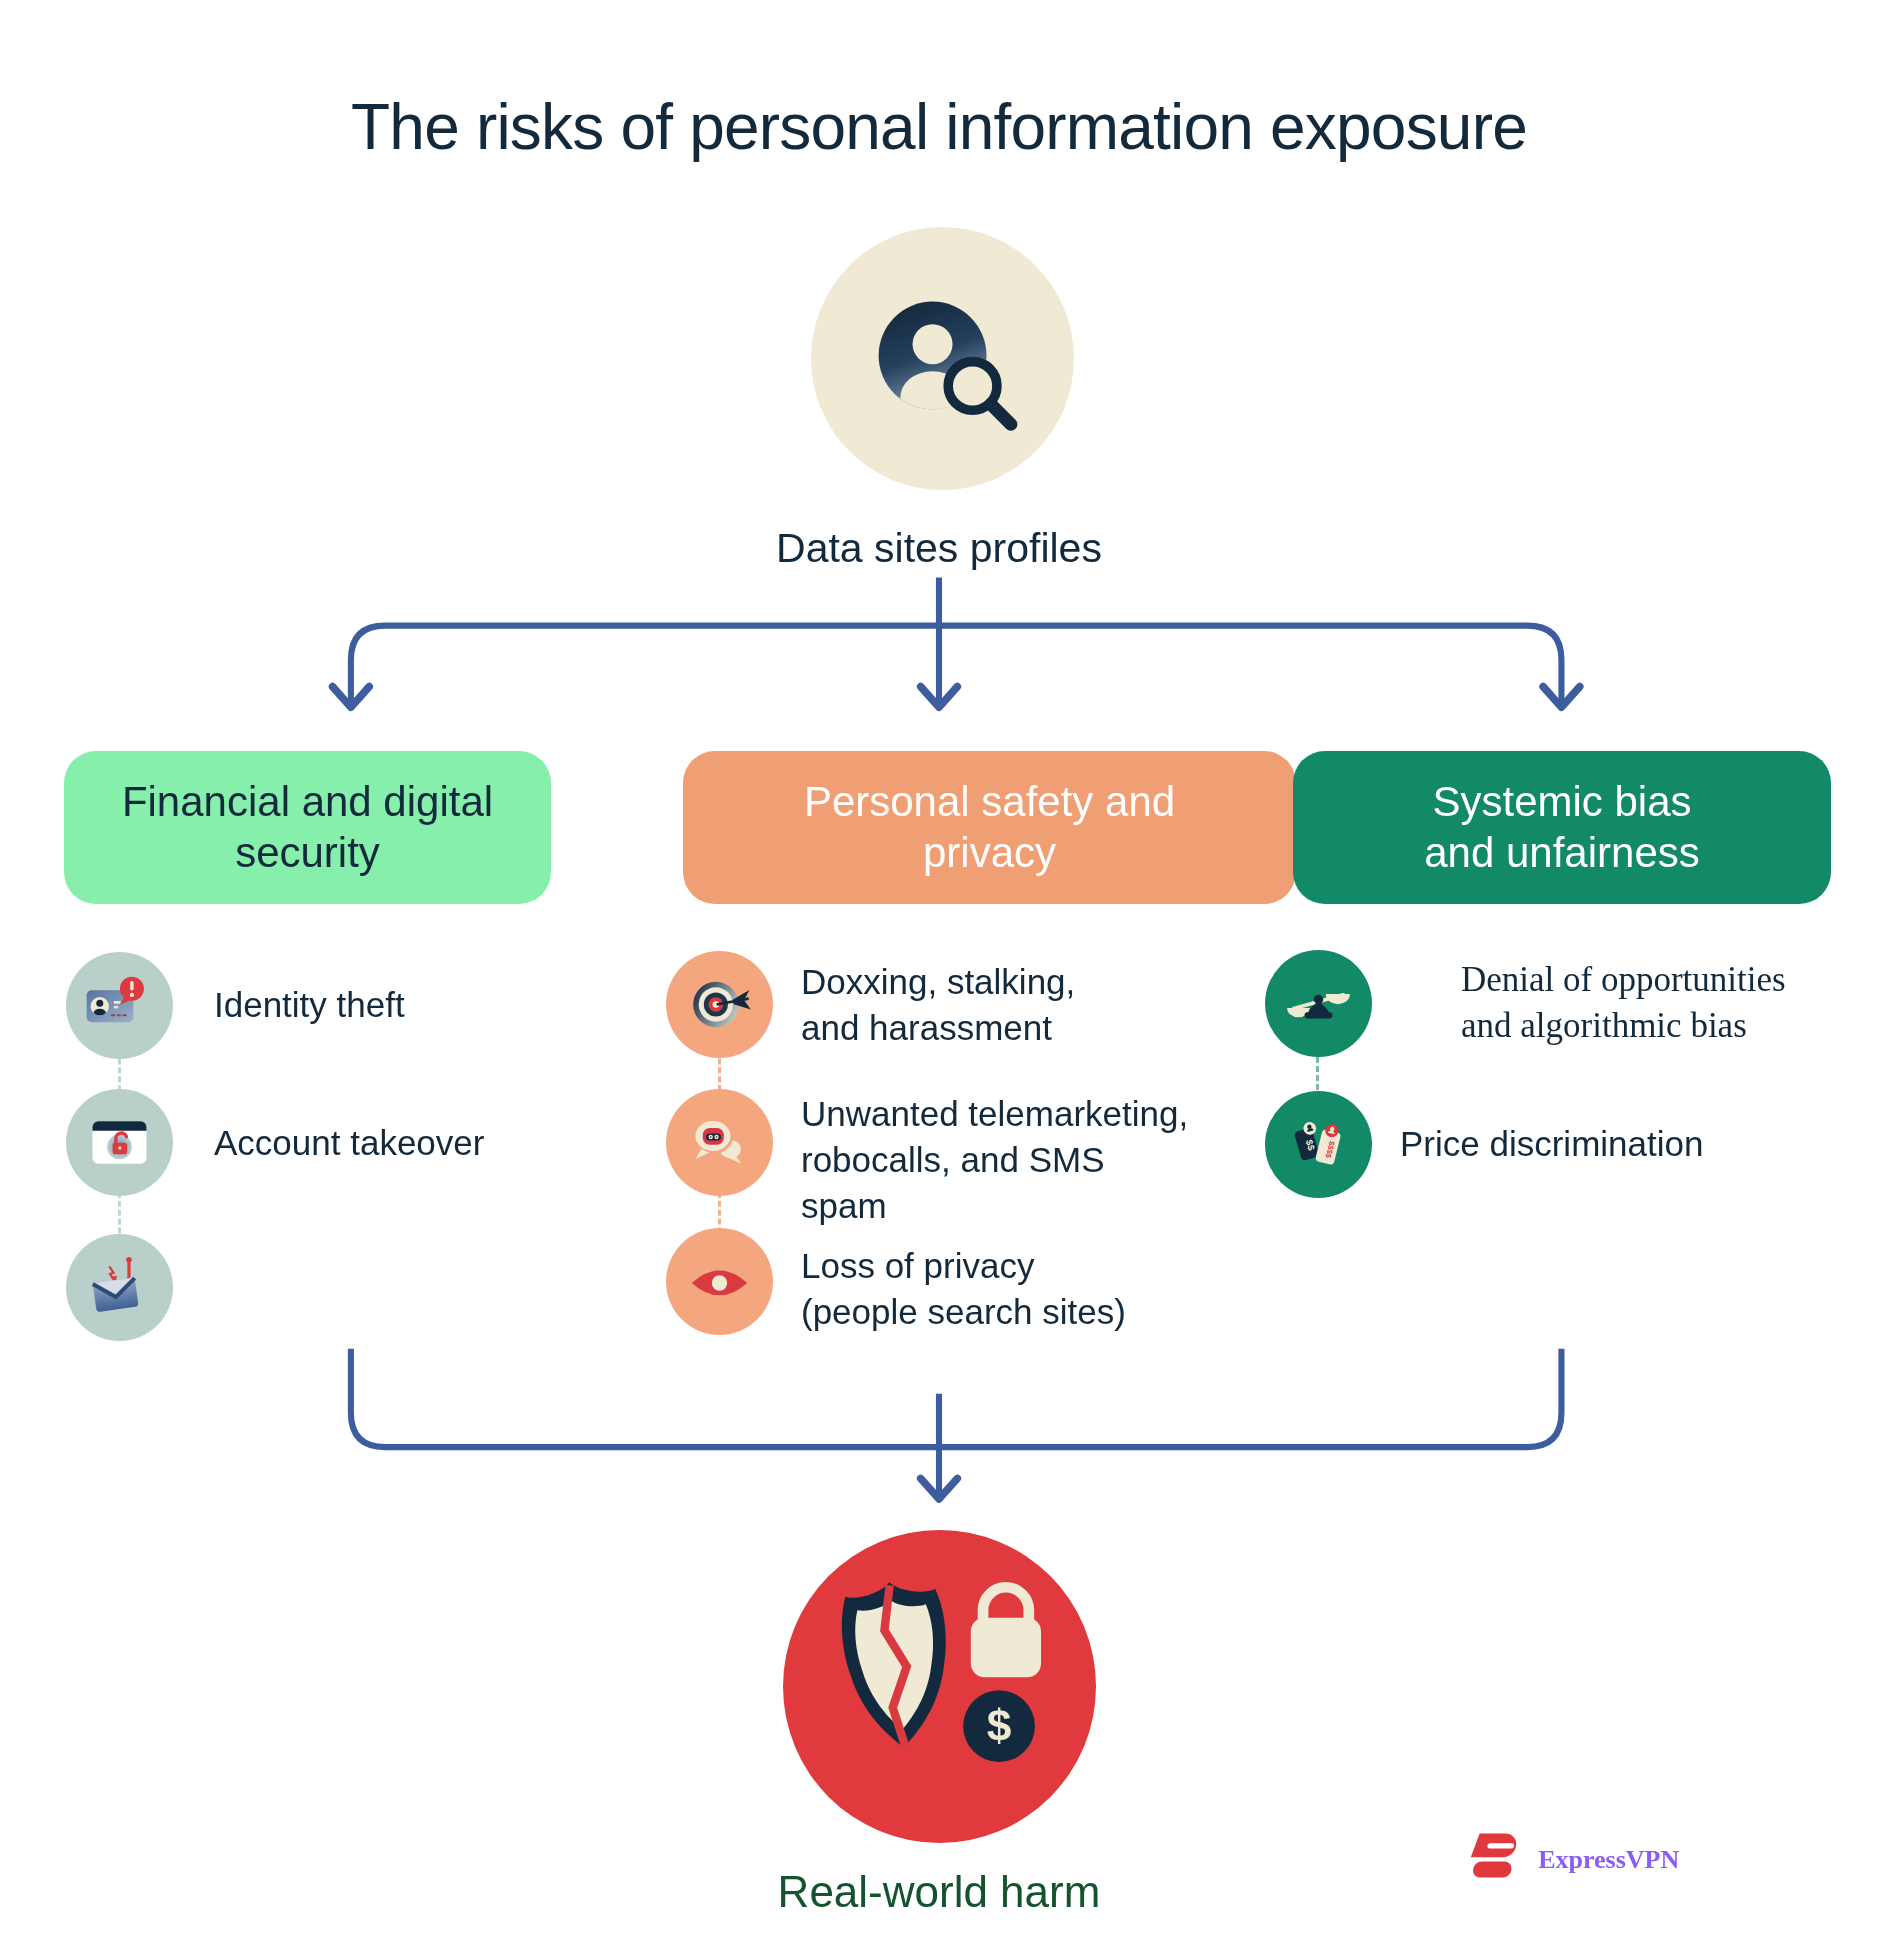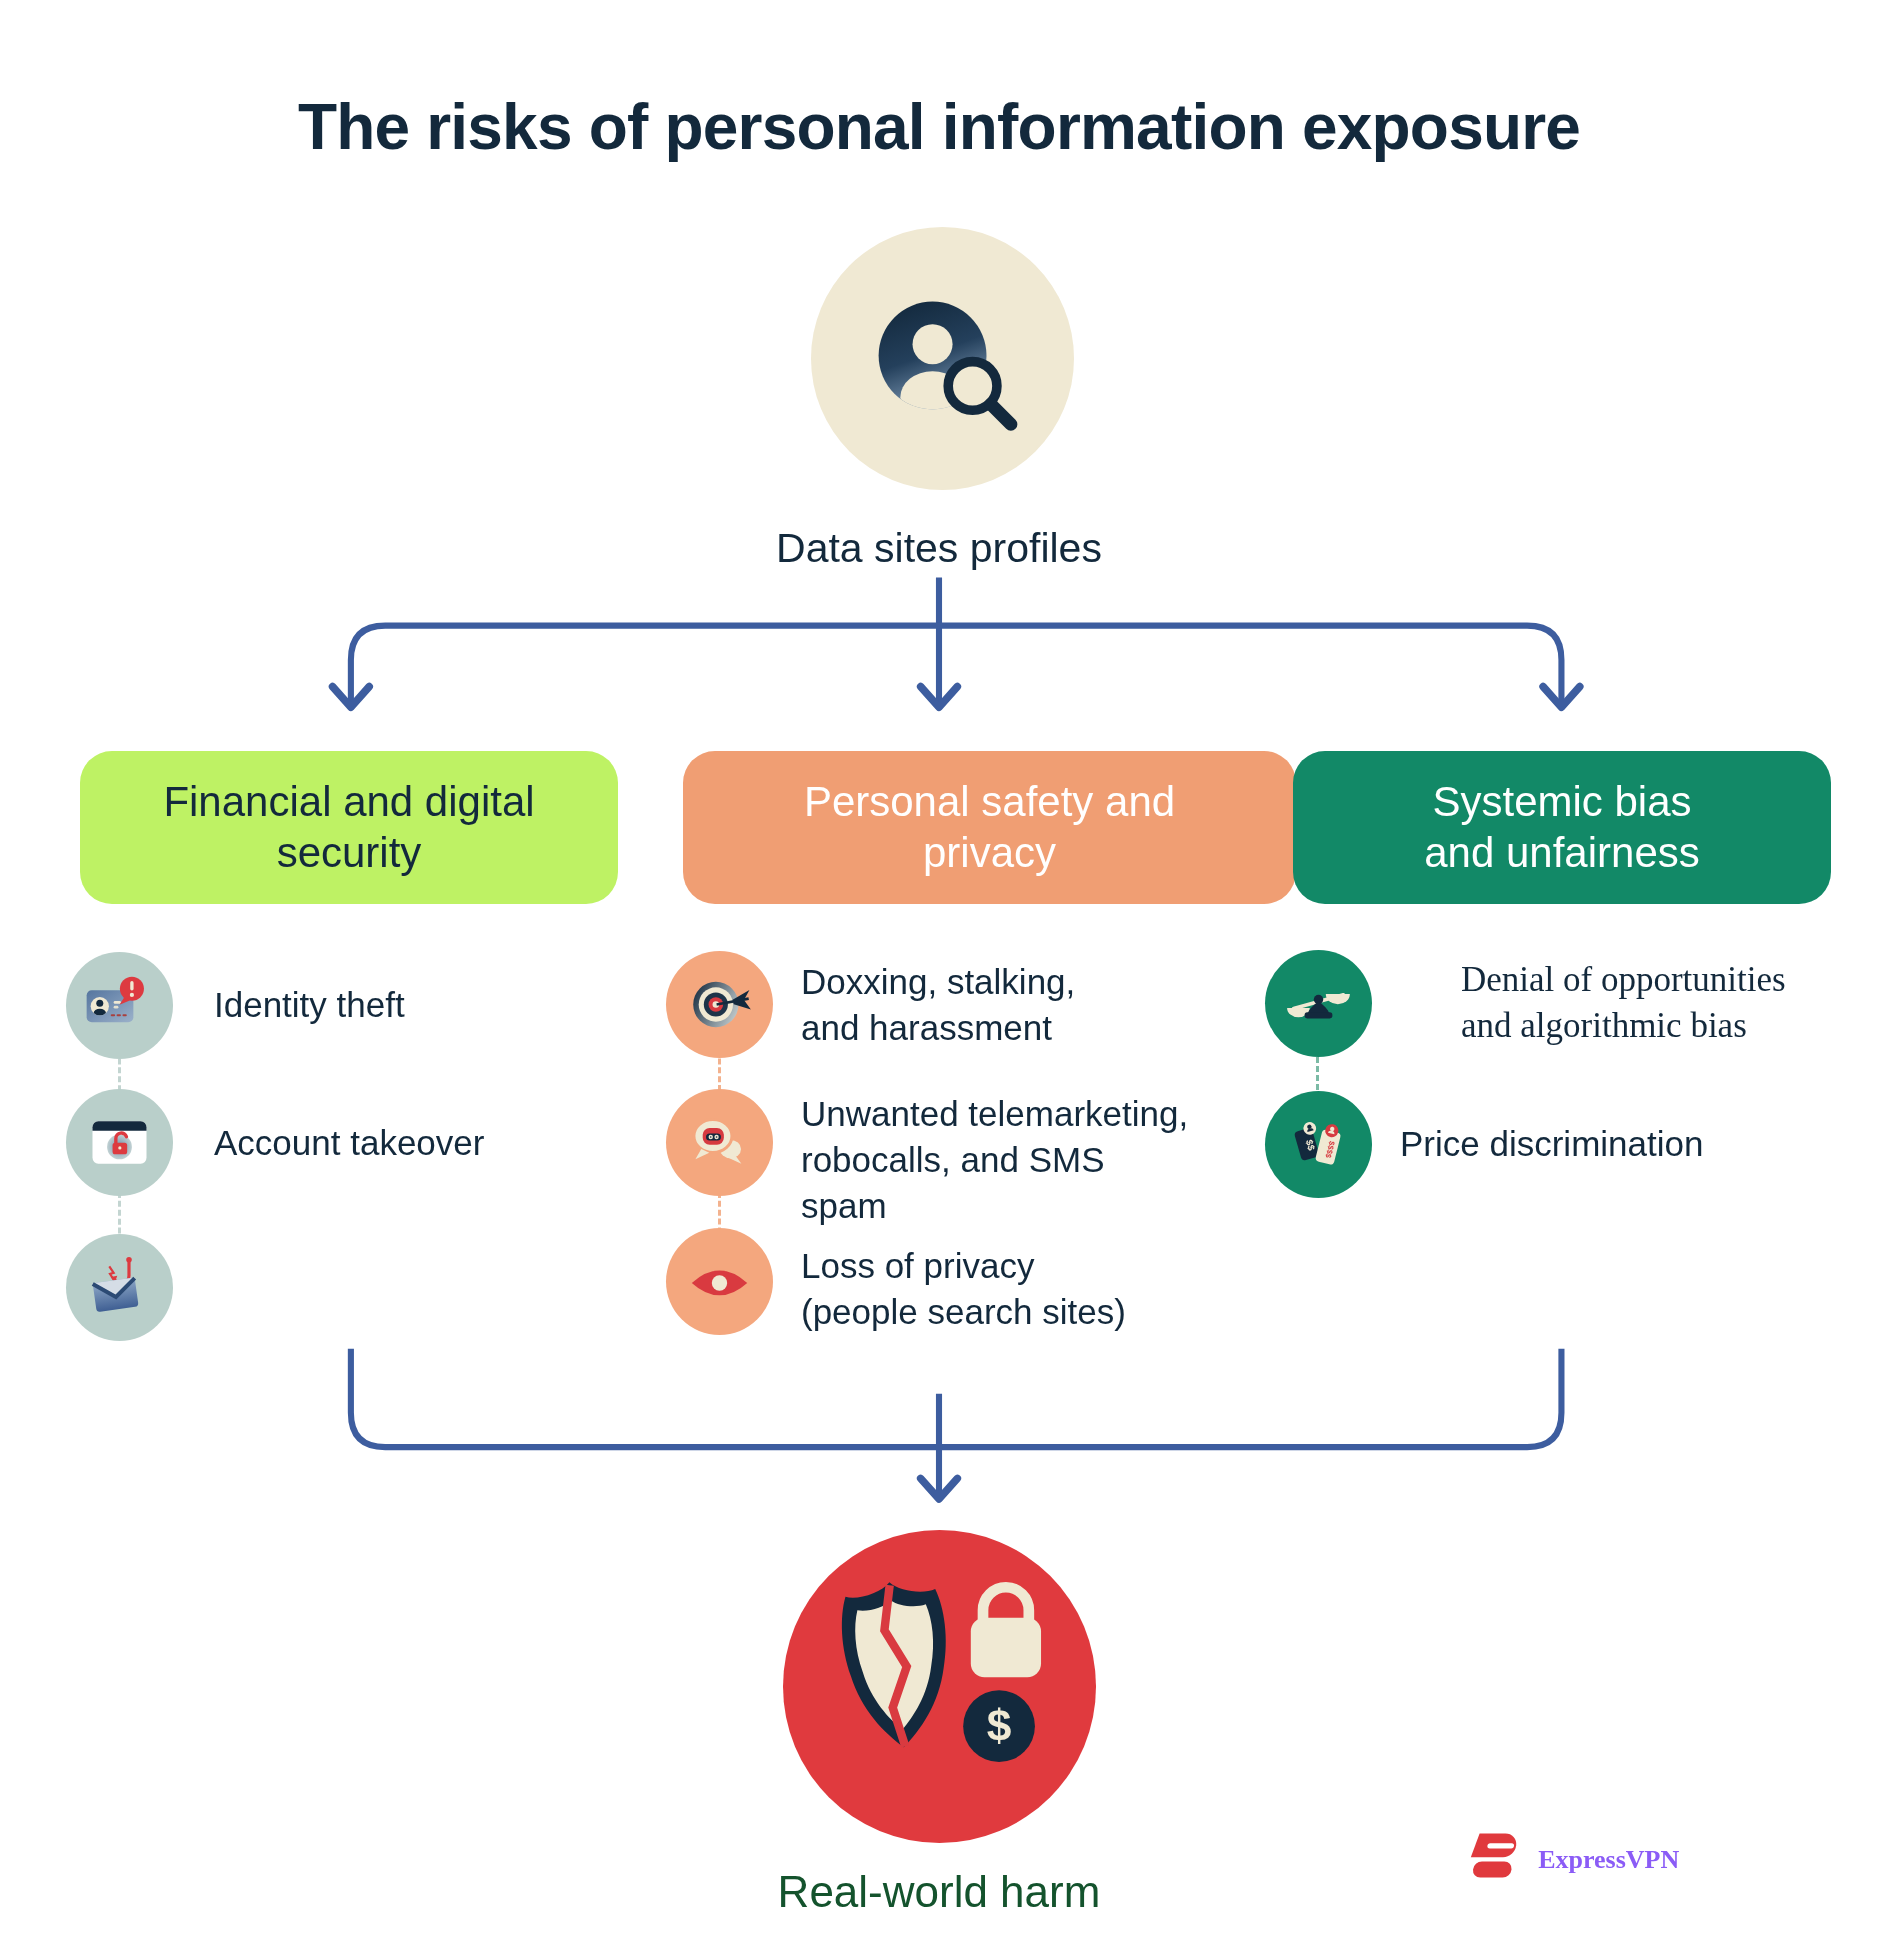--- a/index.html
+++ b/index.html
@@ -3,35 +3,35 @@
 <meta charset="utf-8">
 <style>
   html,body{margin:0;padding:0;background:#ffffff;}
   .canvas{
     position:relative;width:1878px;height:1953px;background:#ffffff;overflow:hidden;
     font-family:"Liberation Sans", sans-serif;color:#13293d;
   }
   .abs{position:absolute;}
   .page-title{
     top:90px;left:0;width:1878px;text-align:center;
-    font-size:64px;font-weight:700;letter-spacing:-0.8px;color:#13293c;
+    font-size:64px;font-weight:400;letter-spacing:-0.8px;color:#13293c;
   }
   .broker-circle{
     left:811px;top:227px;width:263px;height:263px;border-radius:50%;
     background:#f0e9d3;display:flex;align-items:center;justify-content:center;
   }
   .broker-label{
     top:525px;left:0;width:1878px;text-align:center;font-size:41px;font-weight:500;color:#13293c;
   }
   .connectors{left:0;top:0;width:1878px;height:1953px;pointer-events:none;}
   .branch-box{
     top:751px;height:153px;border-radius:32px;display:flex;align-items:center;justify-content:center;
     text-align:center;font-size:42px;line-height:1.2;white-space:pre-line;font-weight:400;
   }
-  .box-financial{left:80px;width:538px;background:#bef264;color:#13293c;}
+  .box-financial{left:64px;width:487px;background:#86efac;color:#13293c;}
   .box-safety{left:683px;width:613px;background:#f09e73;color:#ffffff;}
   .box-bias{left:1293px;width:538px;background:#128967;color:#ffffff;}
   .item-circle{
     width:107px;height:107px;border-radius:50%;display:flex;align-items:center;justify-content:center;z-index:2;
   }
   .cir-sage{background:#b9cfca;}
   .cir-orange{background:#f4a77e;}
   .cir-green{background:#128967;}
   .item-label{
     transform:translateY(-50%);font-size:35px;line-height:1.32;white-space:pre-line;color:#13293c;z-index:2;

